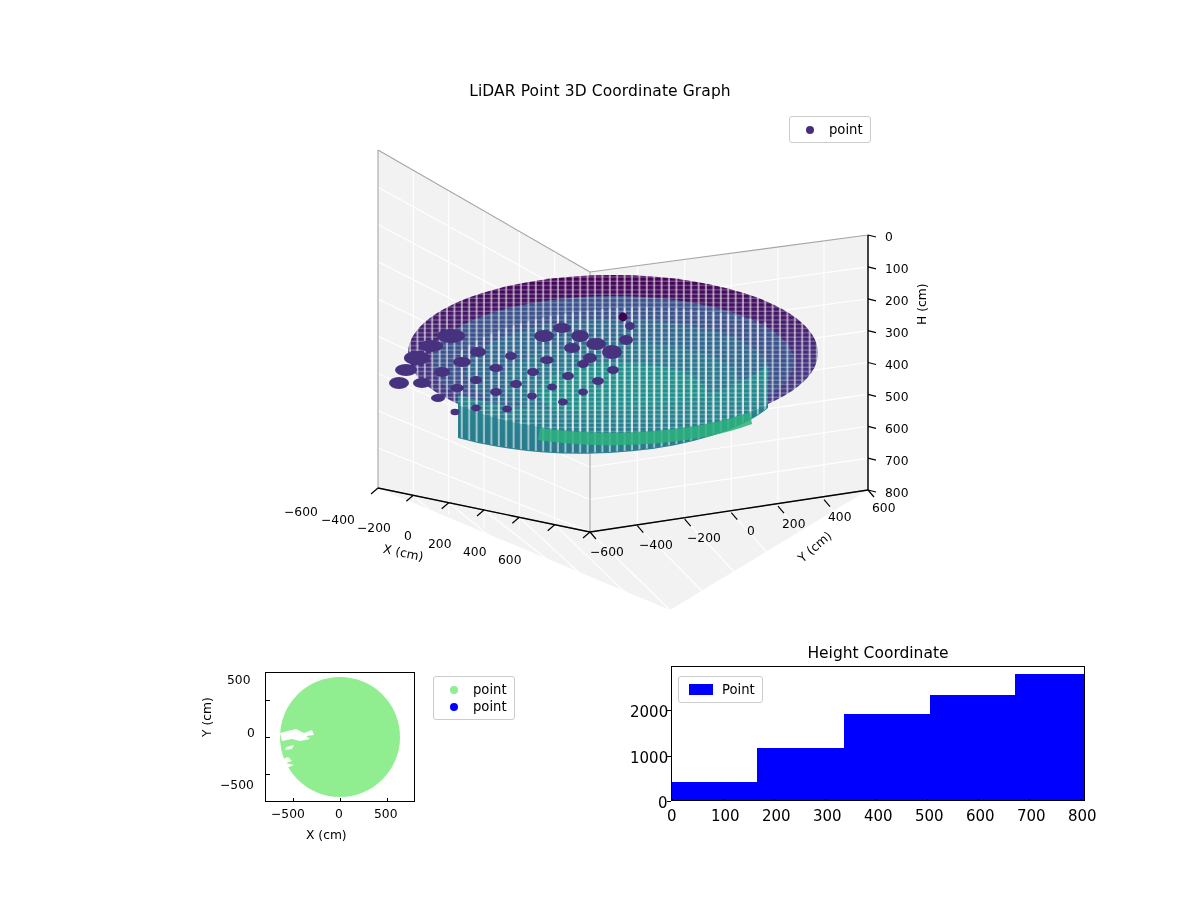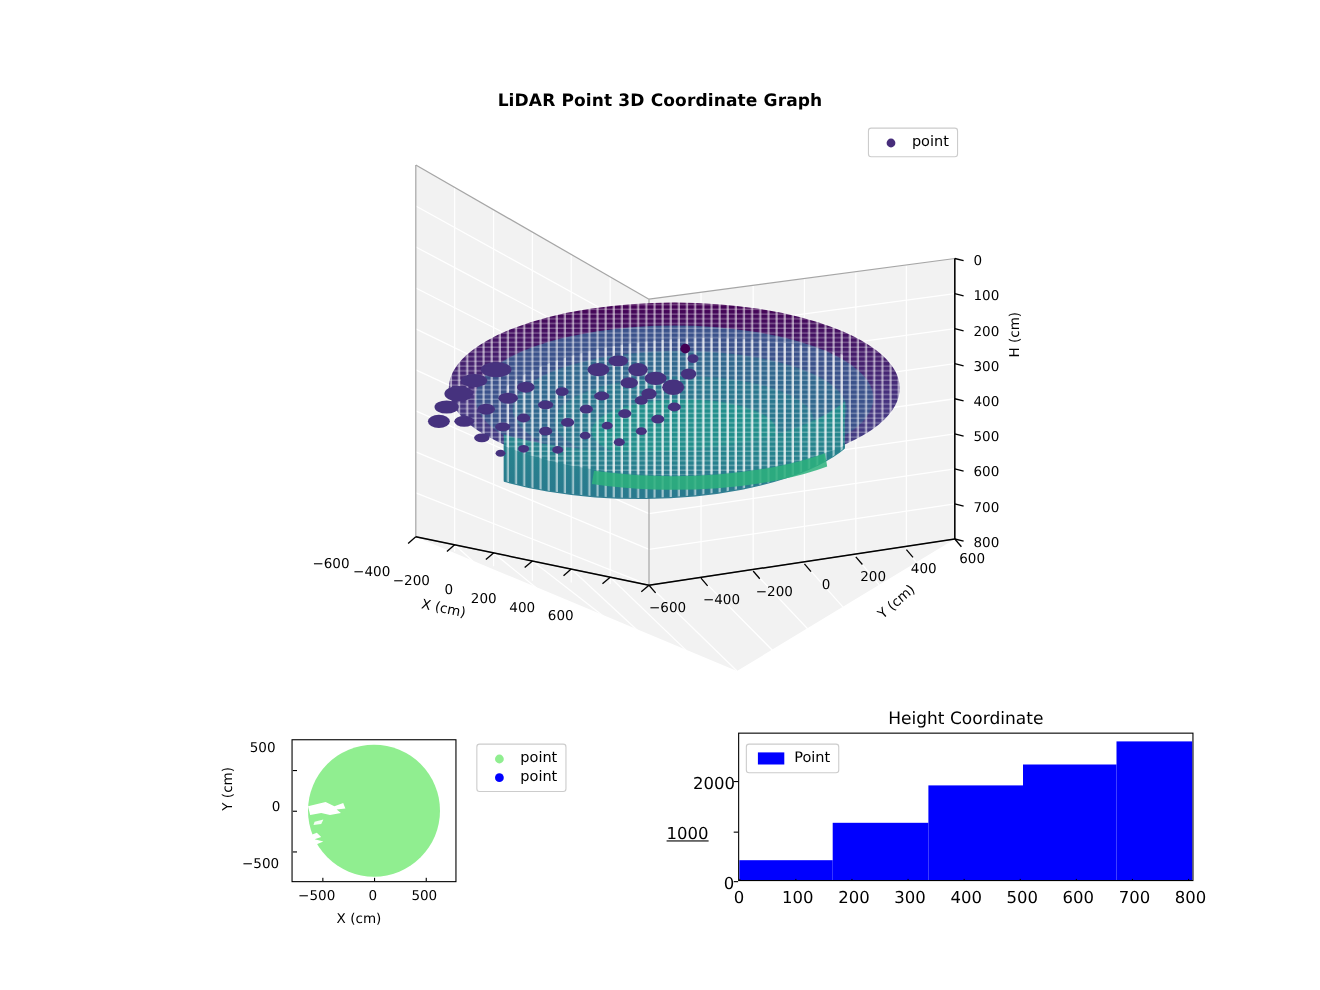--- a/index.html
+++ b/index.html
@@ -24,21 +24,20 @@
   }
 
   
   .title3d {
     position: absolute;
     left: 0; top: 82px;
     width: 1200px;
     text-align: center;
     font-size: 15.5px;
     letter-spacing: .1px;
-    font-weight: bold;
   }
   .subtitle {
     position: absolute;
     font-size: 15.5px;
     text-align: center;
     white-space: nowrap;
   }
 
   
   .ax3d {
@@ -467,21 +466,21 @@
   <div class="legend" style="left:678px; top:676px;">
     <div class="legend-row">
       <span class="legend-mark" style="width:30px;">
         <span class="legend-patch" style="background:#0000ff"></span>
       </span>
       <span class="legend-label">Point</span>
     </div>
   </div>
 
   <div class="axh-ticklabel" style="position:absolute; left:658px; top:794px;">0</div>
-  <div class="axh-ticklabel" style="position:absolute; left:606px; top:749px;text-decoration:underline;">1000</div>
+  <div class="axh-ticklabel" style="position:absolute; left:630px; top:749px;">1000</div>
   <div class="axh-ticklabel" style="position:absolute; left:630px; top:703px;">2000</div>
 
   <div class="axh-tickmark" style="position:absolute; left:667px; top:800.5px; width:4px; height:1.1px;"></div>
   <div class="axh-tickmark" style="position:absolute; left:667px; top:755.5px; width:4px; height:1.1px;"></div>
   <div class="axh-tickmark" style="position:absolute; left:667px; top:709.5px; width:4px; height:1.1px;"></div>
 
   <div class="axh-ticklabel" style="position:absolute; left:667px; top:807px;">0</div>
   <div class="axh-ticklabel" style="position:absolute; left:711px; top:807px;">100</div>
   <div class="axh-ticklabel" style="position:absolute; left:762px; top:807px;">200</div>
   <div class="axh-ticklabel" style="position:absolute; left:813px; top:807px;">300</div>

